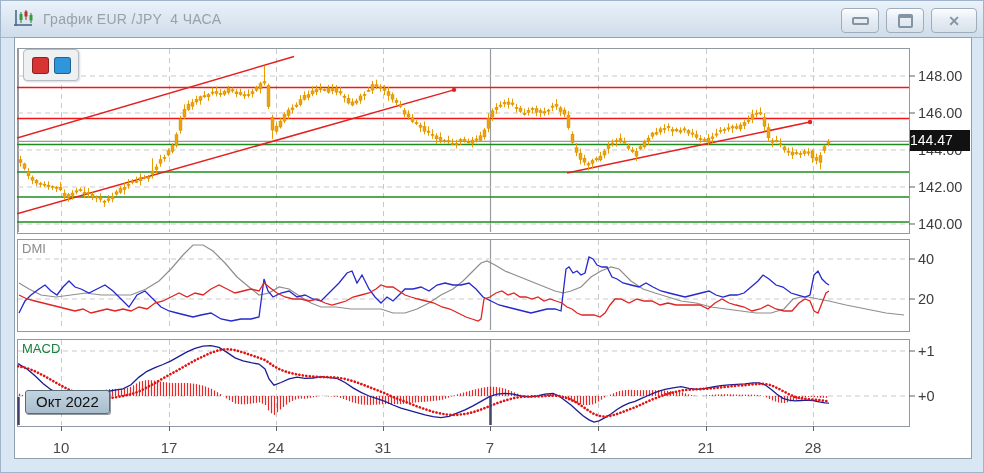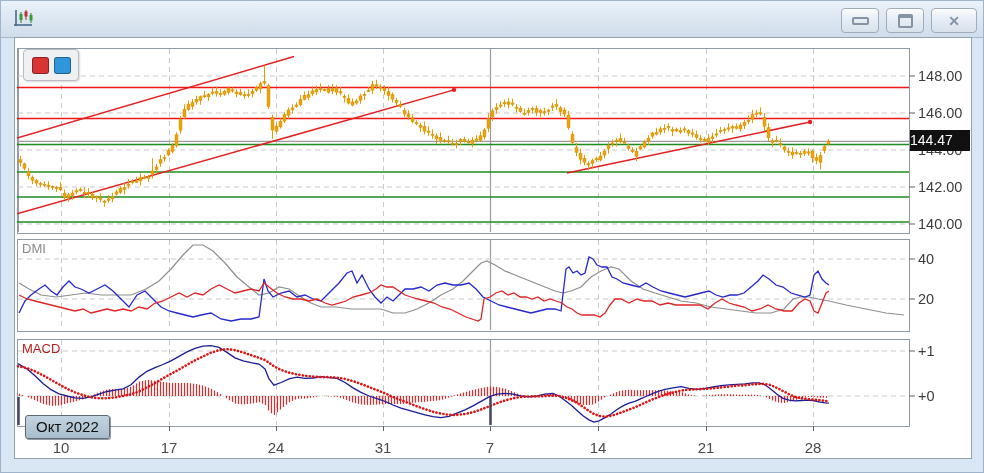--- a/index.html
+++ b/index.html
@@ -12,41 +12,42 @@
   .win-btn.close{width:44px;}
   .glyph-min{width:13px;height:4px;border:2px solid #8494a4;border-radius:2px;}
   .glyph-restore{width:11px;height:8px;border:2px solid #8494a4;border-top-width:4px;border-radius:2px;}
   .glyph-close{font-size:14px;font-weight:bold;color:#8494a4;line-height:1;}
   .content{position:absolute;left:13px;top:36px;width:958px;height:422px;background:#ffffff;border:1px solid #93a1ae;box-sizing:border-box;}
   .plot-svg{position:absolute;left:0;top:0;width:984px;height:473px;pointer-events:none;}
   .mini-toolbar{position:absolute;left:22px;top:48px;width:54px;height:30px;background:#eef0f2;border:1px solid #b6bcc2;border-radius:4px;display:flex;align-items:center;justify-content:center;gap:5px;box-shadow:1px 1px 2px rgba(0,0,0,.15);}
   .sq{width:17px;height:17px;border-radius:3px;border:1px solid rgba(0,0,0,.35);padding:0;cursor:pointer;}
   .panel-label{position:absolute;font-size:13px;}
   .panel-label.dmi{left:21px;top:240px;color:#8a8a8a;}
-  .panel-label.macd{left:21px;top:340px;color:#b91c1c;}
-  .month-badge{position:absolute;top:414px;height:22px;line-height:22px;padding:0 10px;font-size:15px;color:#101010;background:linear-gradient(#c3d4e1,#a9bdcc);border:1px solid #5b6b78;border-radius:3px;box-shadow:1px 1px 0 rgba(60,70,80,.55);}
+  .panel-label.macd{left:21px;top:340px;color:#15803d;}
+  .month-badge{position:absolute;top:389px;height:22px;line-height:22px;padding:0 10px;font-size:15px;color:#101010;background:linear-gradient(#c3d4e1,#a9bdcc);border:1px solid #5b6b78;border-radius:3px;box-shadow:1px 1px 0 rgba(60,70,80,.55);}
   .price-tag{position:absolute;left:909px;top:129px;width:60px;height:21px;background:#111111;color:#ffffff;font-size:14px;text-align:left;line-height:21px;}
 </style>
 </head>
 <body>
 
 <div class="window">
   <div class="titlebar">
     <span class="app-icon">
       <svg width="22" height="20" viewBox="0 0 22 20">
         <line x1="3" y1="1" x2="3" y2="17" stroke="#4a6a8a" stroke-width="1.6"></line>
         <line x1="1" y1="16" x2="19" y2="16" stroke="#4a6a8a" stroke-width="1.6"></line>
         <line x1="8" y1="3" x2="8" y2="14" stroke="#2e7d32" stroke-width="1"></line>
         <rect x="6.5" y="5" width="3" height="6" fill="#3a9a3a"></rect>
         <line x1="13" y1="1" x2="13" y2="11" stroke="#a03030" stroke-width="1"></line>
         <rect x="11.5" y="2.5" width="3" height="5" fill="#c03030"></rect>
         <line x1="18" y1="4" x2="18" y2="14" stroke="#2e7d32" stroke-width="1"></line>
         <rect x="16.5" y="6" width="3" height="5.5" fill="#3a9a3a"></rect>
       </svg>
     </span>
+    <span class="title">График EUR /JPY  4 ЧАСА</span>
     <div class="win-buttons">
       <div class="win-btn">
           <span class="glyph-min"></span>
         </div>
       <div class="win-btn">
           <span class="glyph-restore"></span>
         </div>
       <div class="win-btn close">
           <span class="glyph-close">✕</span>
         </div>

